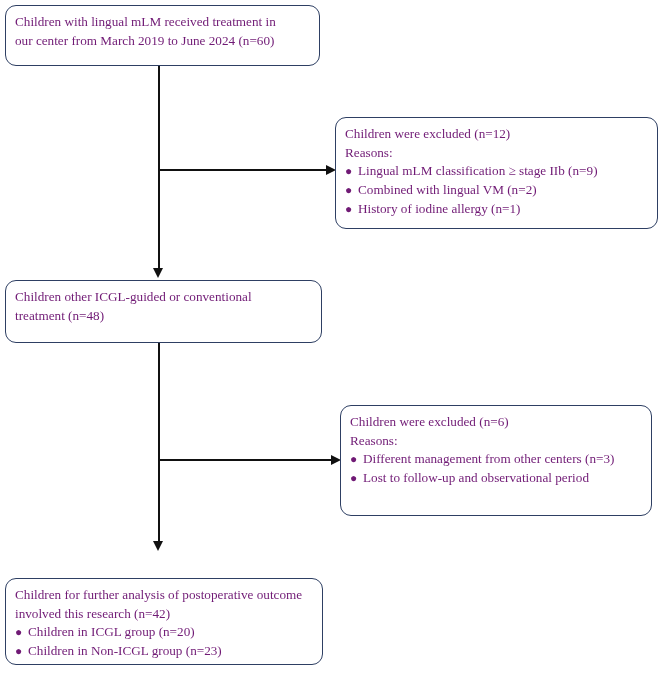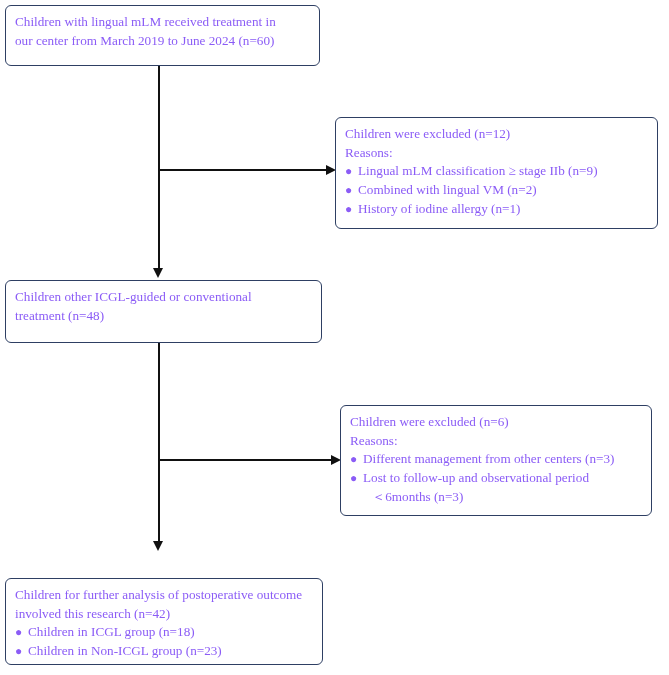--- a/index.html
+++ b/index.html
@@ -12,23 +12,23 @@
     width: 669px;
     height: 675px;
     background: #ffffff;
     font-family: "Liberation Serif", "DejaVu Serif", serif;
     overflow: hidden;
   }
   .node {
     position: absolute;
     box-sizing: border-box;
     border: 1.6px solid #2e3f63;
-    border-radius: 6px;
+    border-radius: 11px;
     background: #ffffff;
-    color: #8b5cf6;
+    color: #701a75;
     font-size: 13.2px;
     line-height: 1.42;
     padding: 7px 9px 6px 9px;
   }
   .node .line {
     white-space: nowrap;
   }
   .bullet-line {
     display: block;
     padding-left: 13px;
@@ -121,23 +121,22 @@
   <div class="arrow-down" id="arrowhead-2"></div>
 
   <div class="conn h-line" id="branch-2"></div>
   <div class="arrow-right" id="arrowhead-b2"></div>
 
   <div class="node" id="node-excluded-2">
     <span class="line">Children were excluded (n=6)</span><br>
     <span class="line">Reasons:</span>
     <span class="bullet-line"><span class="dot">●</span><span>Different management from other centers (n=3)</span></span>
     <span class="bullet-line"><span class="dot">●</span><span>Lost to follow-up and observational period</span></span>
-    <span class="bullet-cont">＜6months (n=3)</span>
   </div>
 
   <div class="node" id="node-analysis">
     <span class="line">Children for further analysis of postoperative outcome</span><br>
     <span class="line">involved this research (n=42)</span>
-    <span class="bullet-line"><span class="dot">●</span><span>Children in ICGL group (n=18)</span></span>
+    <span class="bullet-line"><span class="dot">●</span><span>Children in ICGL group (n=20)</span></span>
     <span class="bullet-line"><span class="dot">●</span><span>Children in Non-ICGL group (n=23)</span></span>
   </div>
 
 </div>
 
 </body></html>

